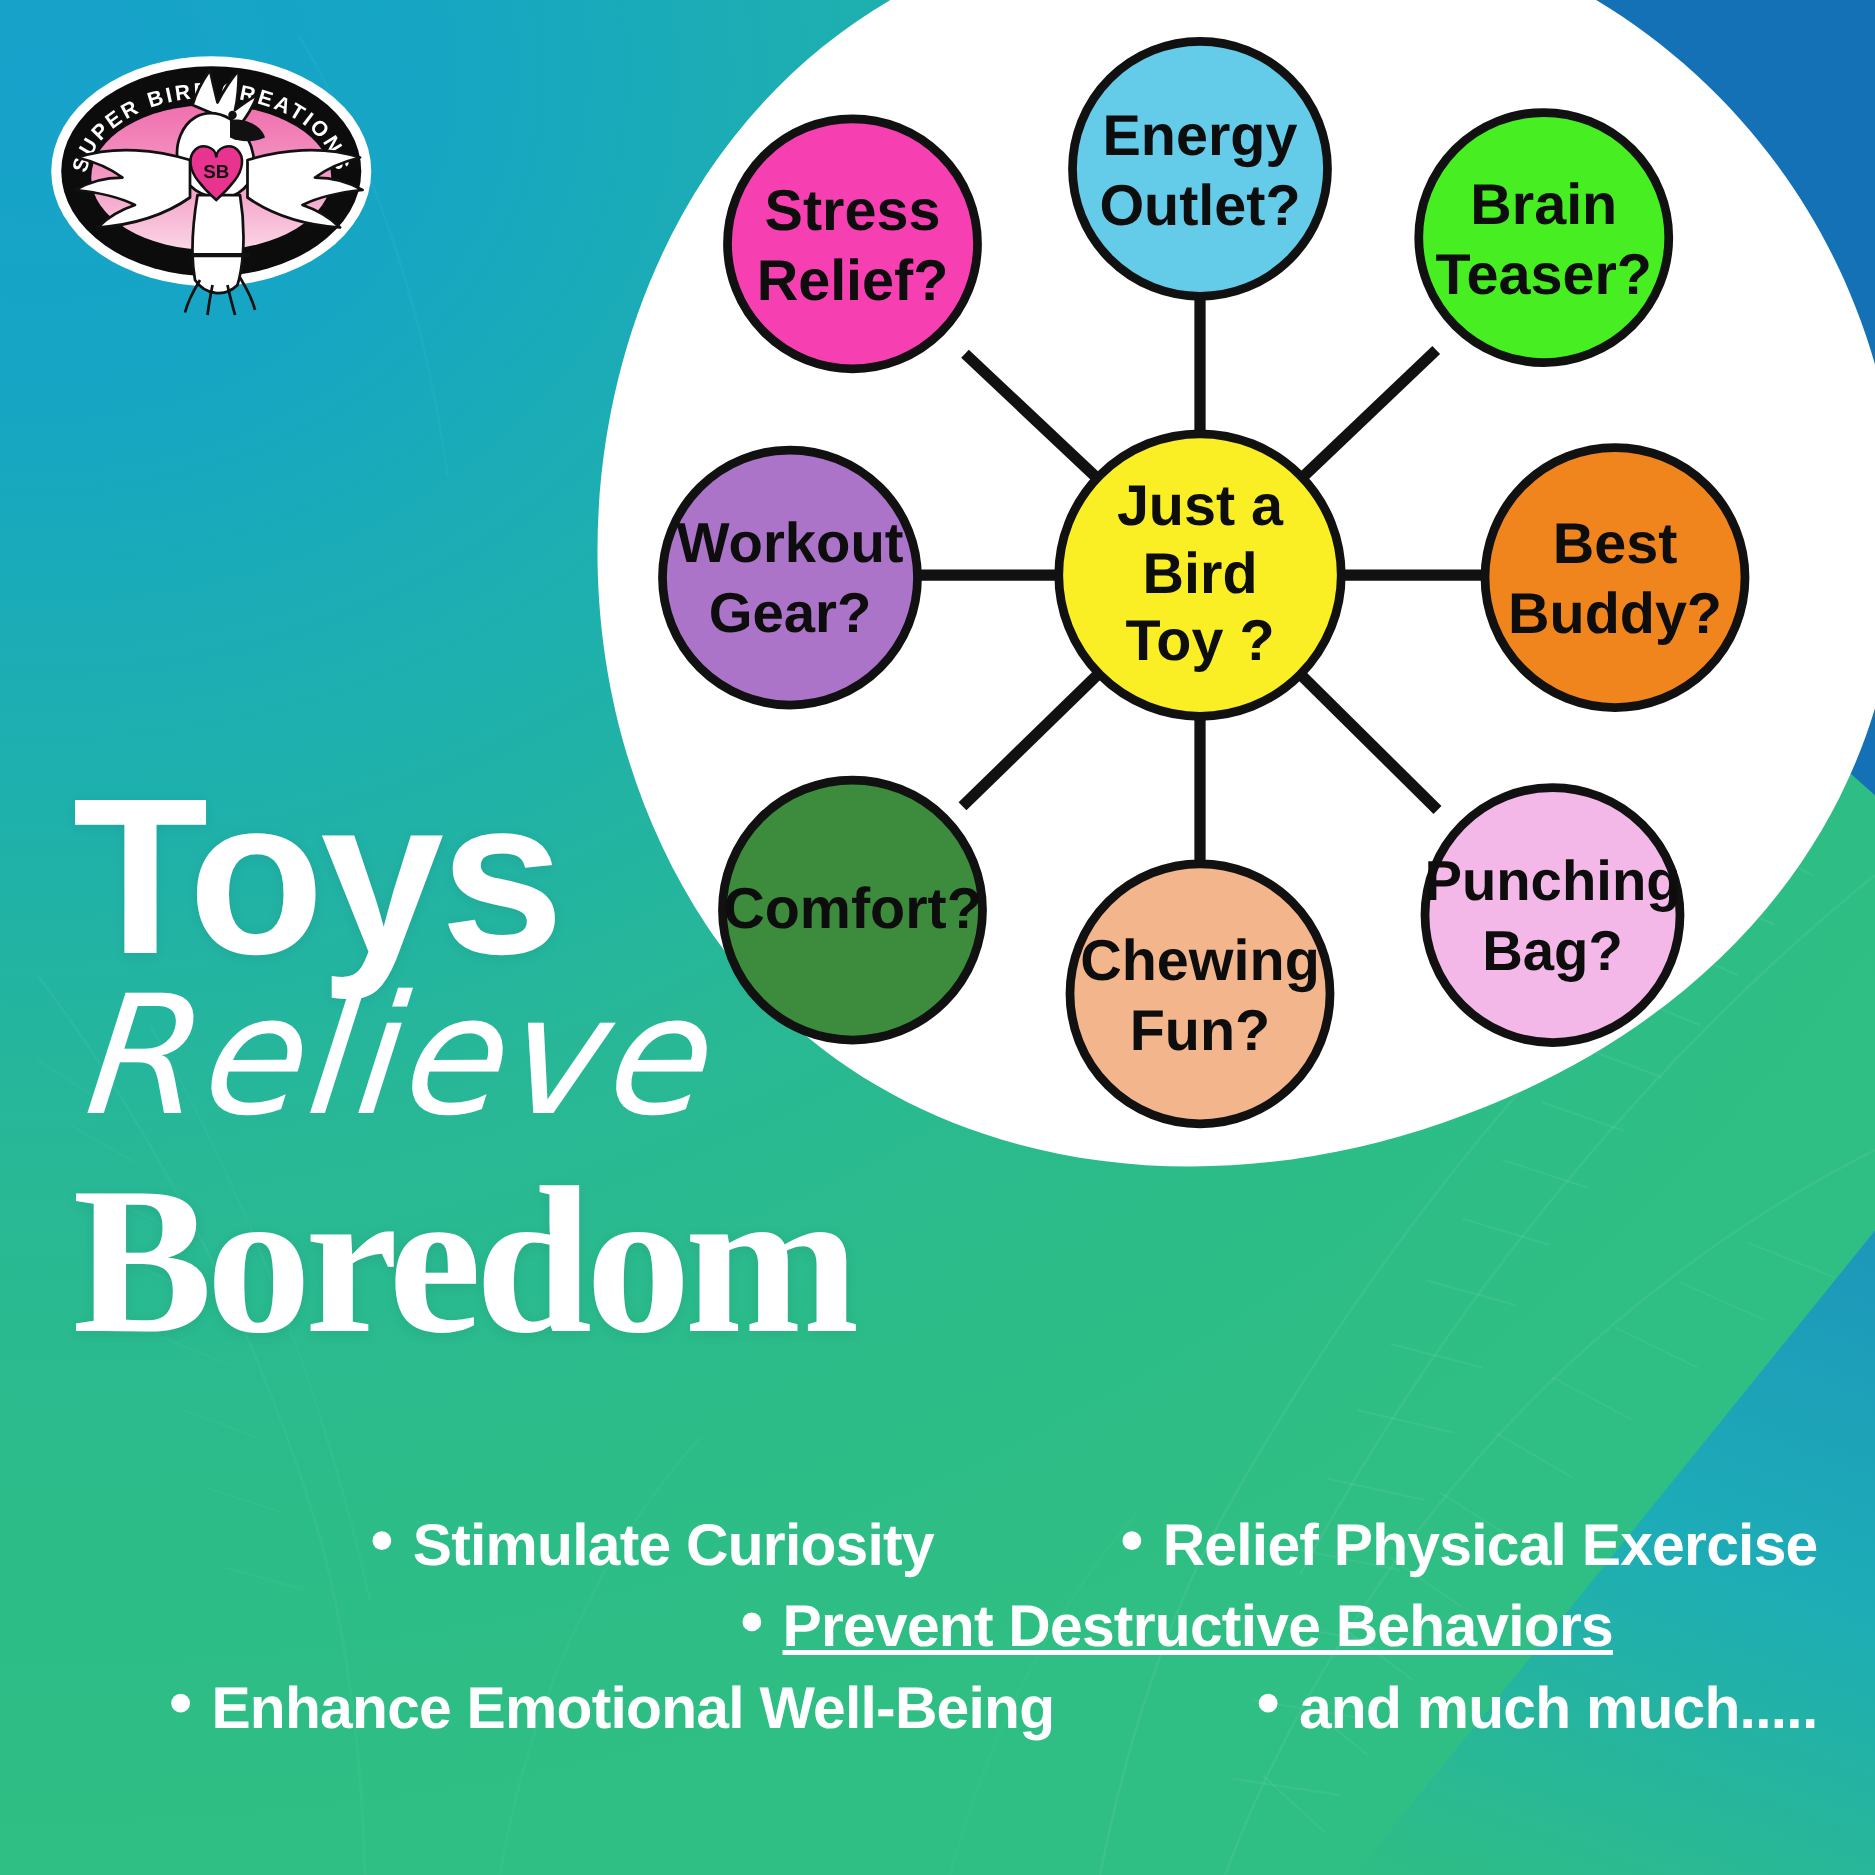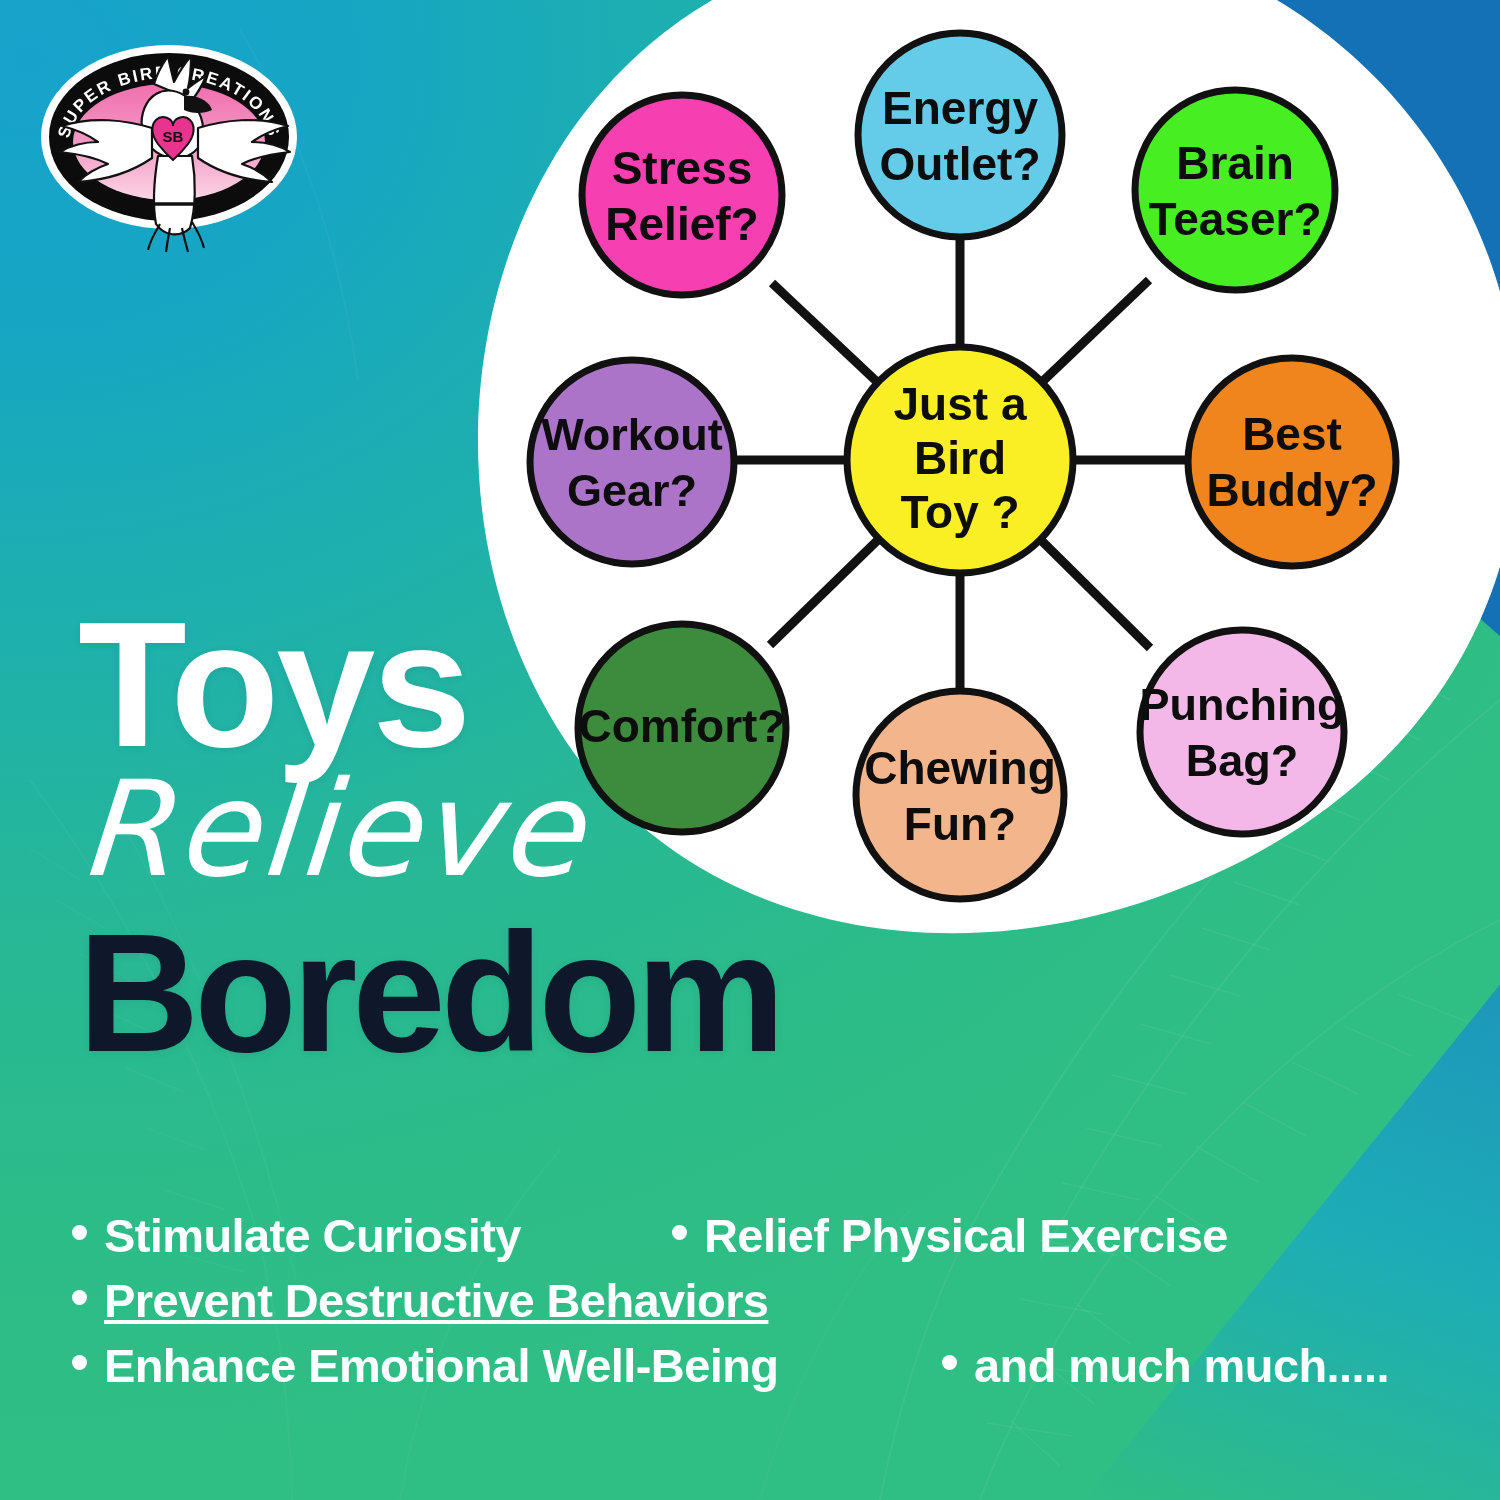--- a/index.html
+++ b/index.html
@@ -43,47 +43,47 @@
   
   #diagram { position:absolute; left:460px; top:0px; width:1000px; height:960px; }
   #diagram svg { width:100%; height:100%; display:block; overflow:visible; }
   .node-label {
     font-family:"Liberation Sans", sans-serif;
     font-weight:bold; fill:#0d0d0d;
     text-anchor:middle; dominant-baseline:middle;
   }
 
   
-  #headline { position:absolute; left:58px; top:600px; width:840px;margin-left:20px; }
+  #headline { position:absolute; left:58px; top:616px; width:840px; }
   #word-toys {
     font-family:"Liberation Sans", sans-serif;
     font-weight:bold; font-size:178px; line-height:.95;
     color:#ffffff; letter-spacing:-3px;
     text-shadow: 0 2px 10px rgba(0,0,0,.07);
   }
   #word-relieve {
     font-family:"DejaVu Sans", sans-serif;
     font-style:italic; font-weight:400;
     font-size:132px; line-height:1.0;
     color:#ffffff; margin-left:14px; margin-top:-6px;
     letter-spacing:2px;
     transform: skewX(-7deg);
     transform-origin:left center;
   }
   #word-boredom {
-    font-family:Liberation Sans, sans-serif;
+    font-family:Liberation Serif, serif;
     font-weight:bold; font-size:168px; line-height:.98;
-    color:#0f172a; letter-spacing:-5px; margin-top:16px;
+    color:#ffffff; letter-spacing:-5px; margin-top:16px;
     text-shadow: 0 2px 10px rgba(0,0,0,.07);
   }
 
   
   #bullets {
-    position:absolute; left:72px; top:1208px; width:1400px;
-    display:flex; flex-direction:column; gap:10px;
+    position:absolute; left:54px; top:1208px; width:1400px;
+    display:flex; flex-direction:column; gap:10px;align-items:flex-end;
   }
   .bullet-row { display:flex; align-items:baseline; }
   .bullet-item {
     display:flex; align-items:baseline;
     color:#ffffff;
     font-family:"Liberation Sans", sans-serif;
     font-weight:bold; font-size:47px;
     letter-spacing:-.6px;
     white-space:nowrap;
   }

